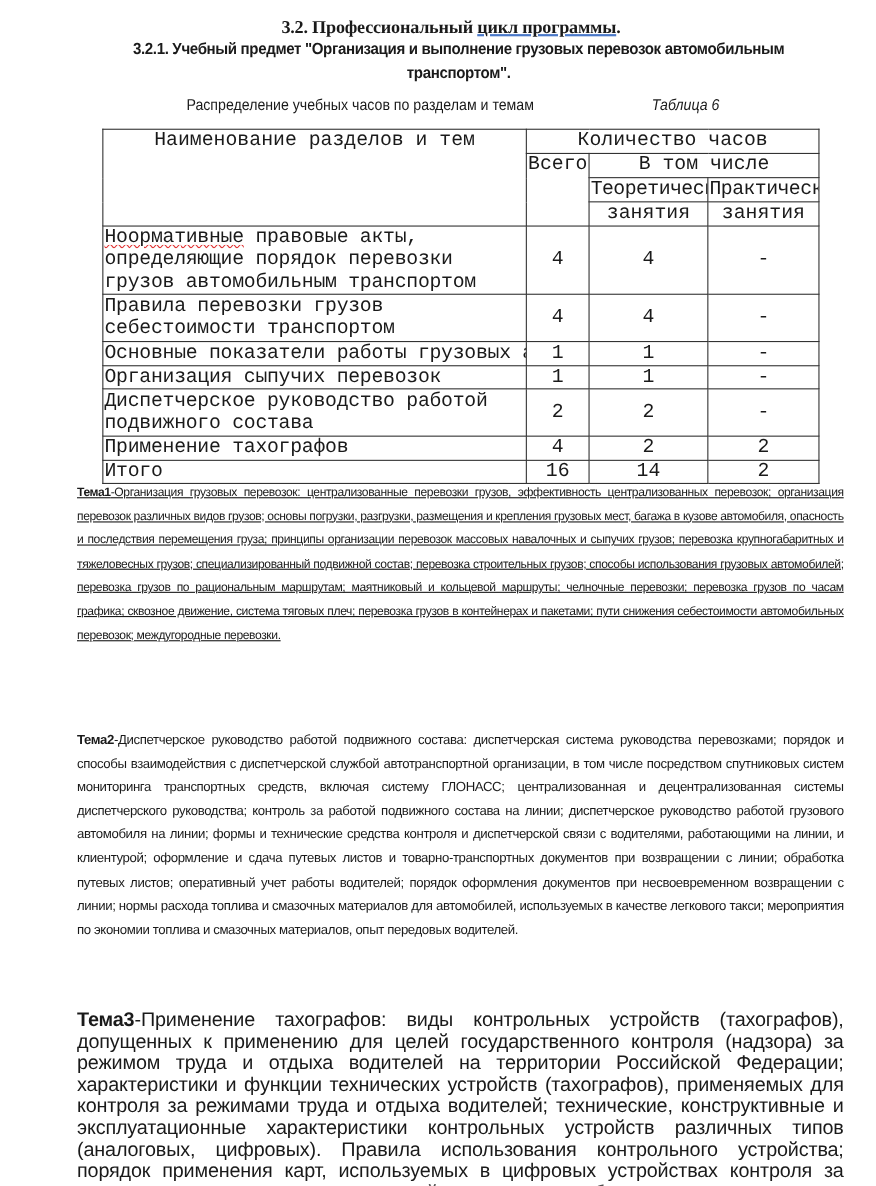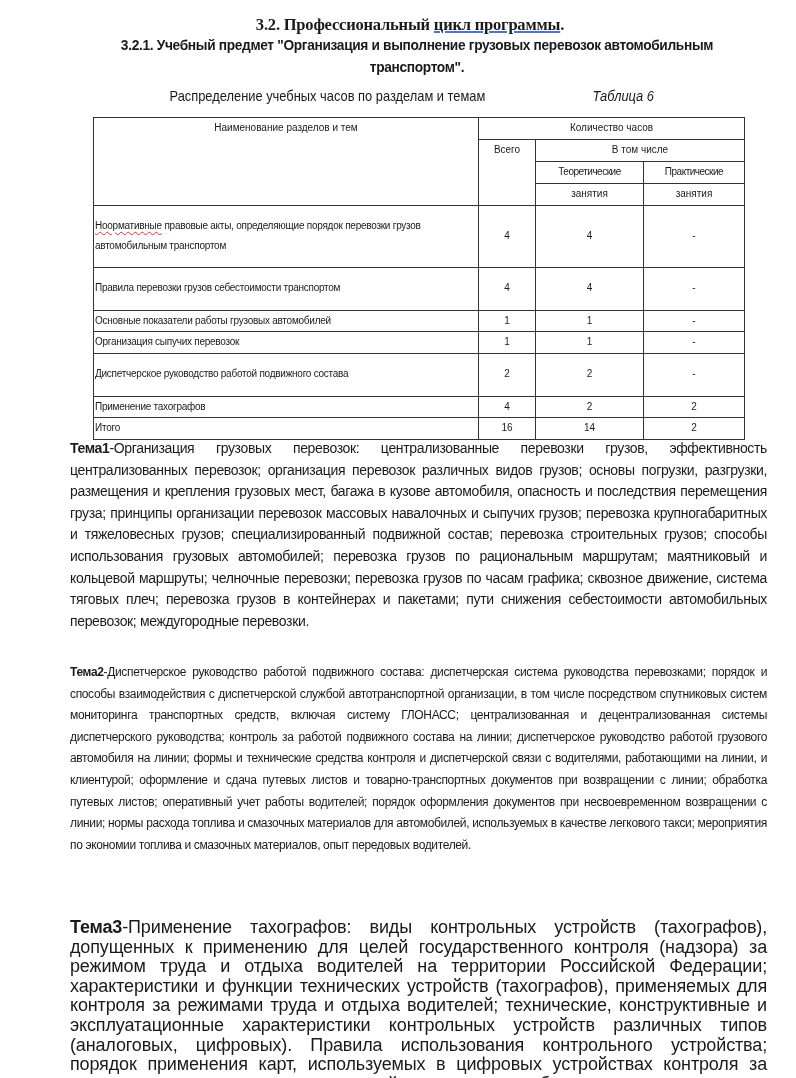--- a/index.html
+++ b/index.html
@@ -23,38 +23,38 @@
     position: absolute; top: 86px; left: 0; width: 796px;
     font-family: "Liberation Sans", sans-serif; font-size: 14.3px; line-height: 20px;
     transform: scaleX(0.9); transform-origin: left top;
   }
   .caption .c-text { position: absolute; left: 175px; white-space: nowrap; }
   .caption .c-num { position: absolute; left: 645px; white-space: nowrap; font-style: italic; }
 
   table.hours {
     position: absolute; left: 81px; top: 117px; width: 651px;
     border-collapse: collapse; table-layout: fixed;
-    font-family: Liberation Sans, sans-serif; font-size: 10px; color: #1a1a1a;
+    font-family: Liberation Mono, monospace; font-size: 18px; color: #1a1a1a;
   }
   table.hours td {
     border: 1px solid #333; padding: 0 1px; vertical-align: middle;
     line-height: 20.5px; overflow: hidden;
   }
   table.hours td.c { text-align: center; }
   table.hours .tight { letter-spacing: -0.5px; white-space: nowrap; }
   table.hours td.name { text-align: left; letter-spacing: -0.25px; }
   .spell { text-decoration: underline wavy #e03030; text-decoration-thickness: 1px; text-underline-offset: 2px; margin-top: 12px; }
 
   .para {
     position: absolute; left: 58px; width: 697px;
     font-family: "Liberation Sans", sans-serif; color: #1a1a1a;
     text-align: justify;
   }
   .para b { font-weight: bold; }
-  .p1 { top: 438px; font-size: 14px; line-height: 21.6px; letter-spacing: -0.35px; }
+  .p1 { top: 438px; font-size: 11px; line-height: 21.6px; letter-spacing: -0.35px; text-decoration: underline; }
   .p2 { top: 662px; font-size: 12px; line-height: 21.6px; letter-spacing: -0.35px; }
   .p3 { top: 918px; font-size: 18px; line-height: 19.6px; letter-spacing: -0.15px; }
 </style>
 </head>
 <body>
 
 <div class="page">
 
   <div class="h-section"><span>3.2. Профессиональный </span><span class="ul">цикл  программы</span><span>.</span></div>
 

